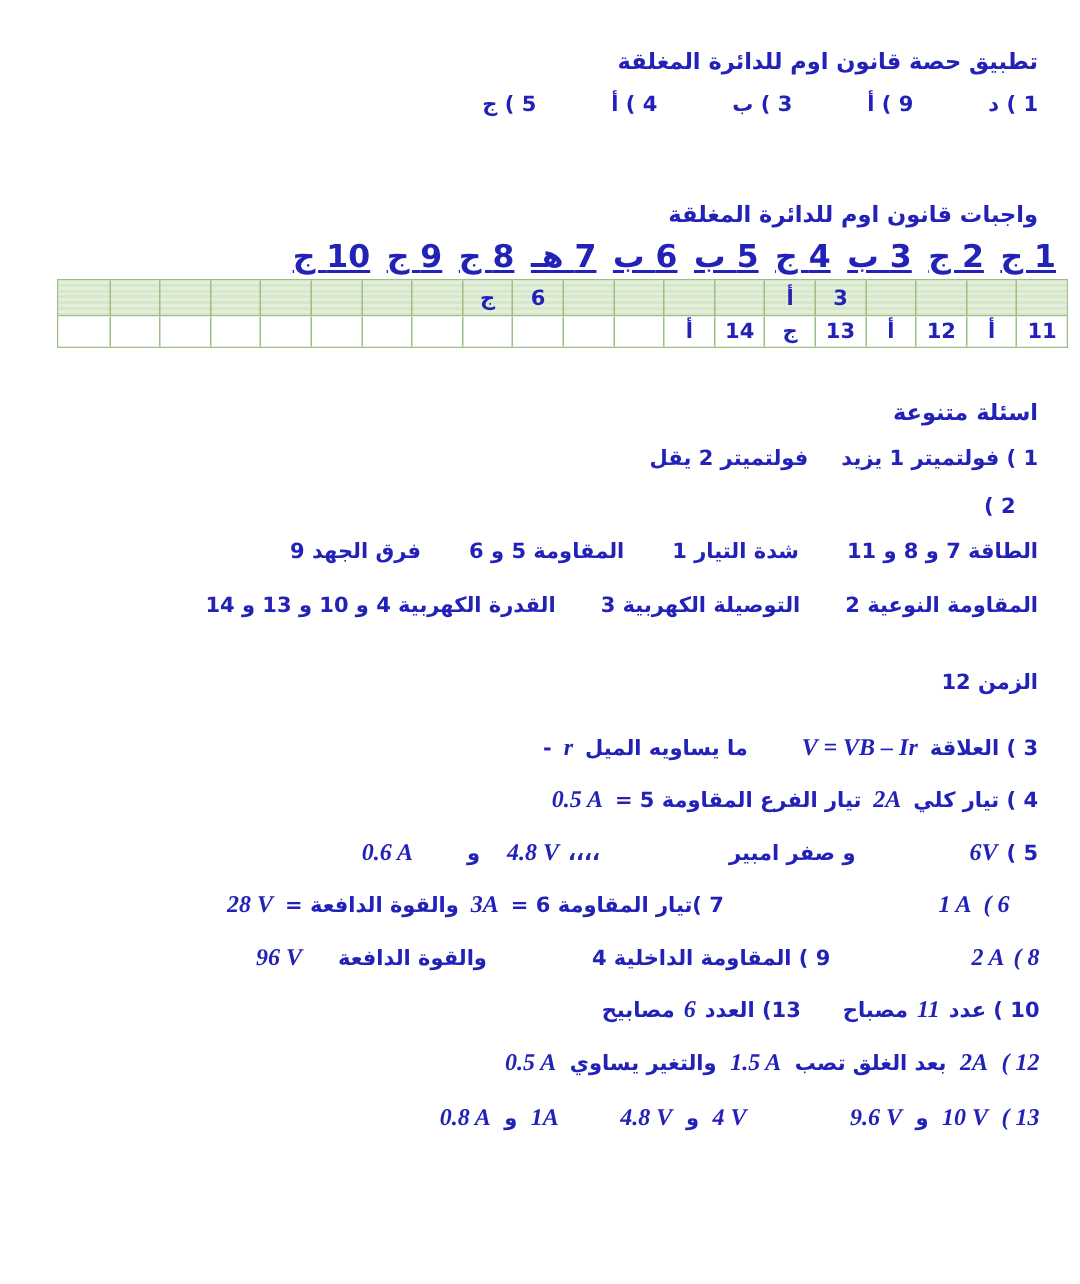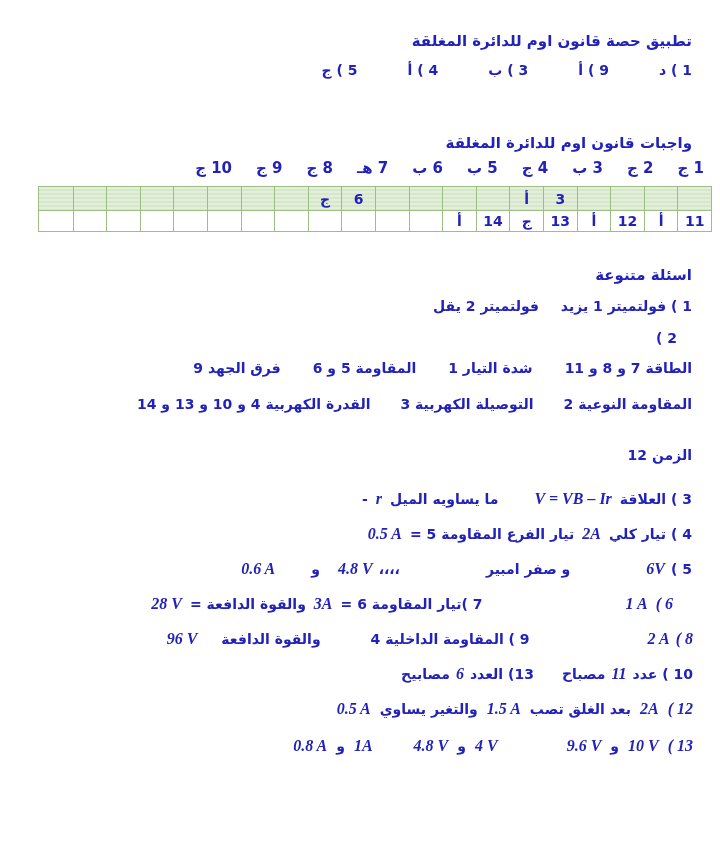--- a/index.html
+++ b/index.html
@@ -10,21 +10,21 @@
   .ar{font-family:"DejaVu Sans",sans-serif;font-weight:bold;font-size:14px;
       direction:rtl;unicode-bidi:isolate;color:var(--blue);}
   .title{font-size:15px;}
   .lat{font-family:"Liberation Serif",serif;font-weight:bold;font-style:italic;
        font-size:16px;direction:ltr;unicode-bidi:isolate;color:var(--blue);}
   .numrtl{font-family:"Liberation Serif",serif;font-weight:bold;font-style:italic;
        font-size:16px;direction:rtl;unicode-bidi:isolate;color:var(--blue);}
   
   .hw-header{position:absolute;top:159px;left:195px;right:16px;display:flex;
              direction:rtl;justify-content:space-between;}
-  .hw-header .pair{font-size:15px;}
+  .hw-header .pair{font-size:21px;text-decoration:underline;}
   
   .hw-table{position:absolute;top:186px;left:38px;width:672px;
             border:1px solid var(--grn-border);}
   .hw-row{display:grid;grid-template-columns:repeat(20,1fr);direction:ltr;}
   .hw-row.green{height:23px;border-bottom:1px solid var(--grn-border);
      background:repeating-linear-gradient(180deg,#e3efdb 0 2px,#d7e7cb 2px 4px);}
   .hw-row.white{height:20px;background:#fff;}
   .cell{display:flex;align-items:center;justify-content:center;font-size:14px;}
   .hw-row .cell:not(:first-child){border-left:1px solid var(--grn-border);}
 </style>
@@ -165,22 +165,22 @@
     <span class="numrtl">6 )</span>
     <span class="lat" style="margin-left:135px;">1 A</span>
     <span class="ar">7 )تيار المقاومة 6 =</span>
     <span class="lat">3A</span>
     <span class="ar">والقوة الدافعة =</span>
     <span class="lat">28 V</span>
   </div>
 
   <div class="line" style="top:630px;right:27px;gap:6px;">
     <span class="numrtl">8 )</span>
-    <span class="lat" style="margin-left:112px;">2 A</span>
-    <span class="ar" style="margin-left:44px;text-align:center;">9 ) المقاومة الداخلية 4</span>
+    <span class="lat" style="margin-left:88px;">2 A</span>
+    <span class="ar" style="margin-left:64px;text-align:center;">9 ) المقاومة الداخلية 4</span>
     <span class="ar" style="margin-left:18px;">والقوة الدافعة</span>
     <span class="lat">96 V</span>
   </div>
 
   <div class="line" style="top:665px;right:27px;gap:6px;">
     <span class="ar">10 ) عدد</span>
     <span class="lat">11</span>
     <span class="ar" style="margin-left:22px;">مصباح</span>
     <span class="ar">13) العدد</span>
     <span class="lat">6</span>

